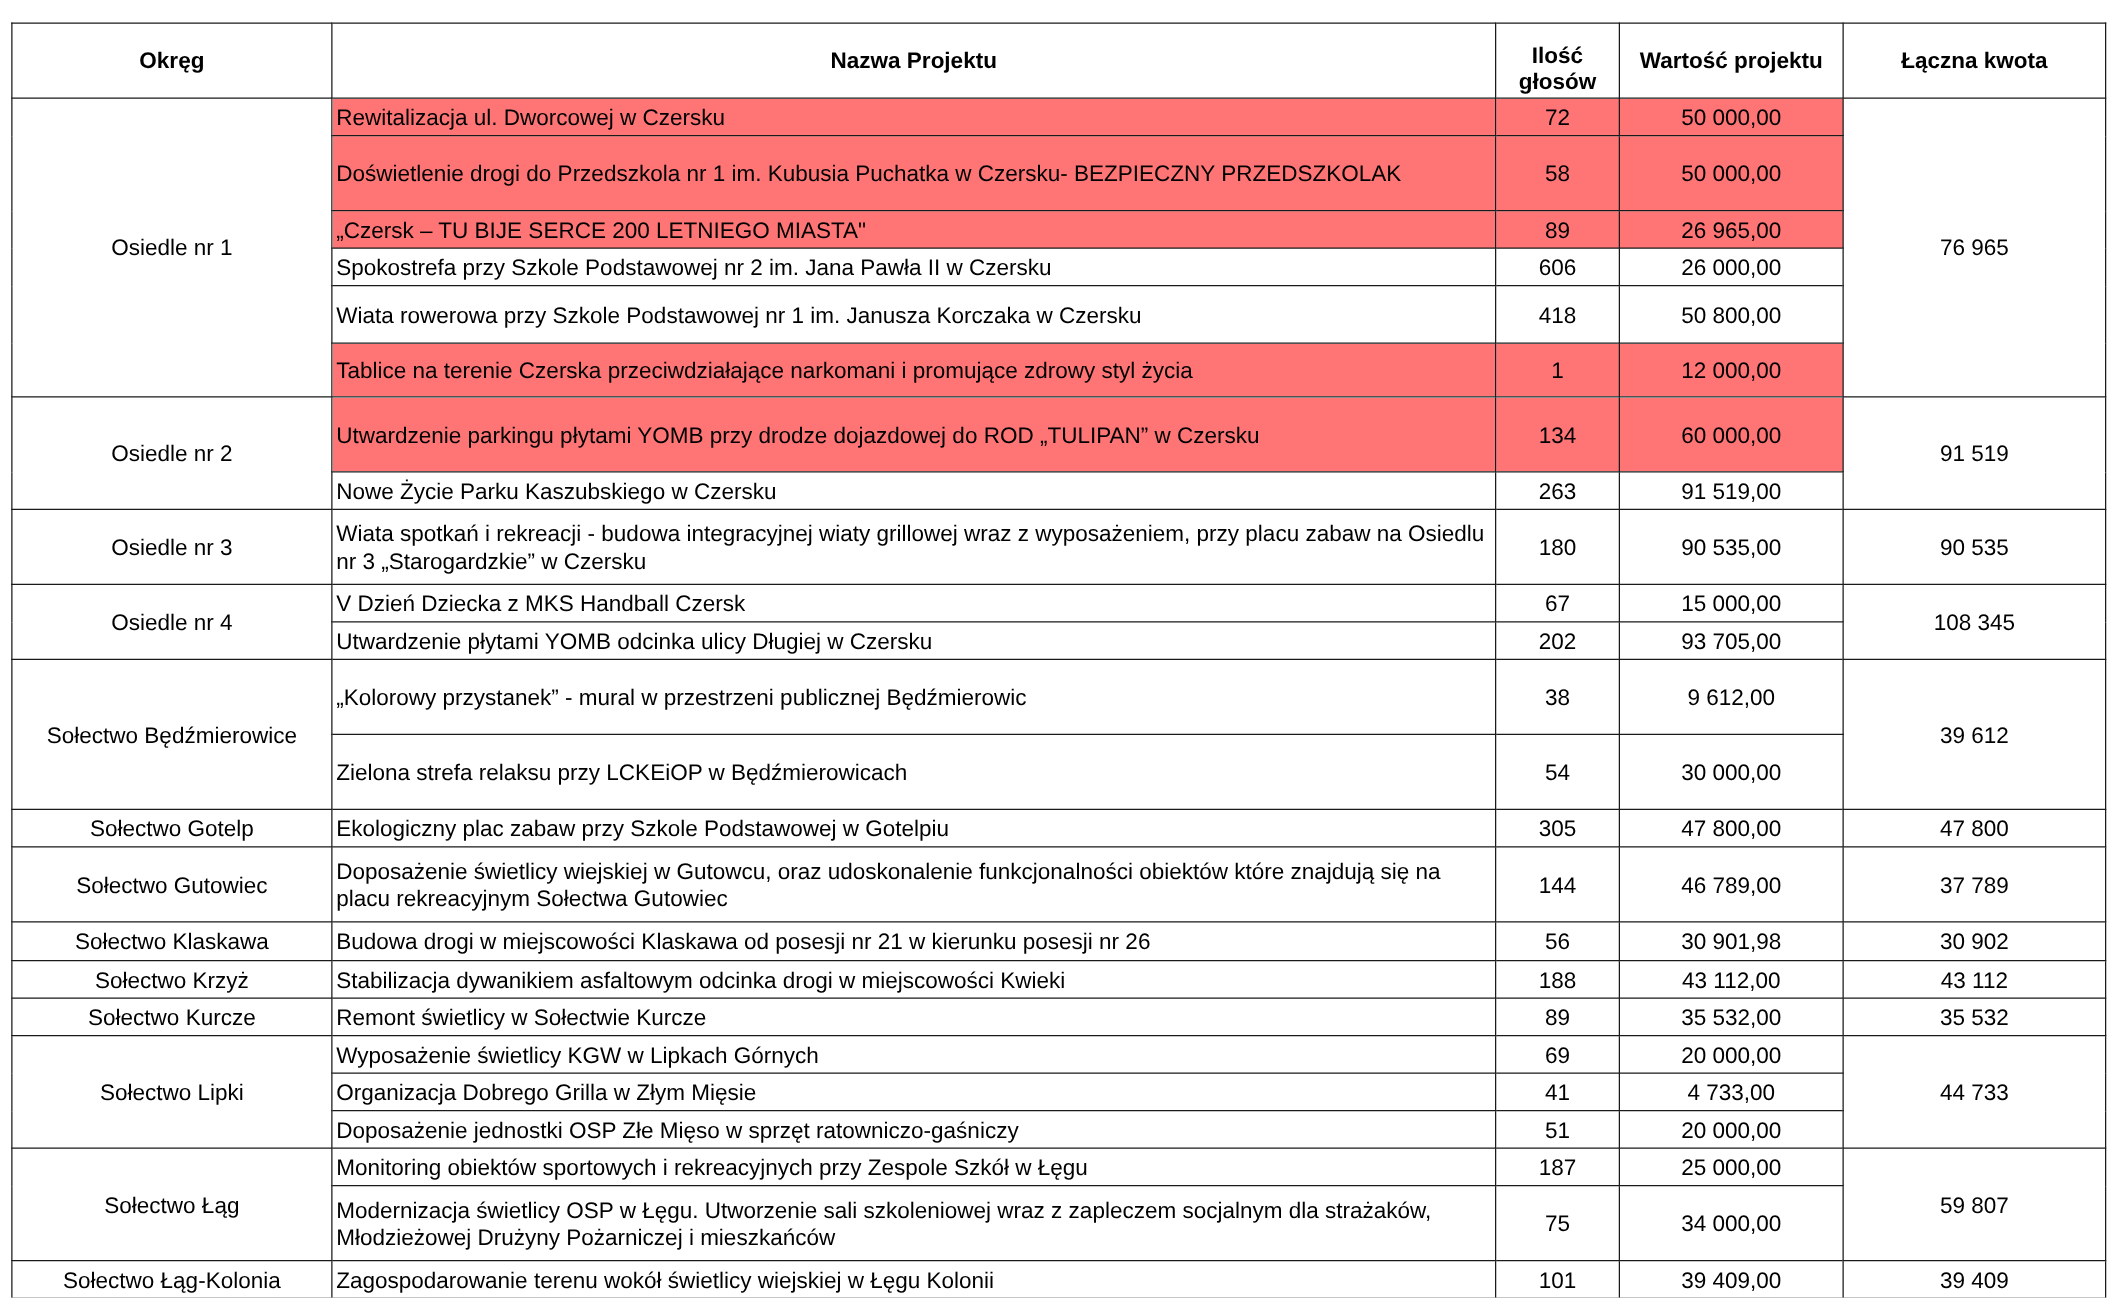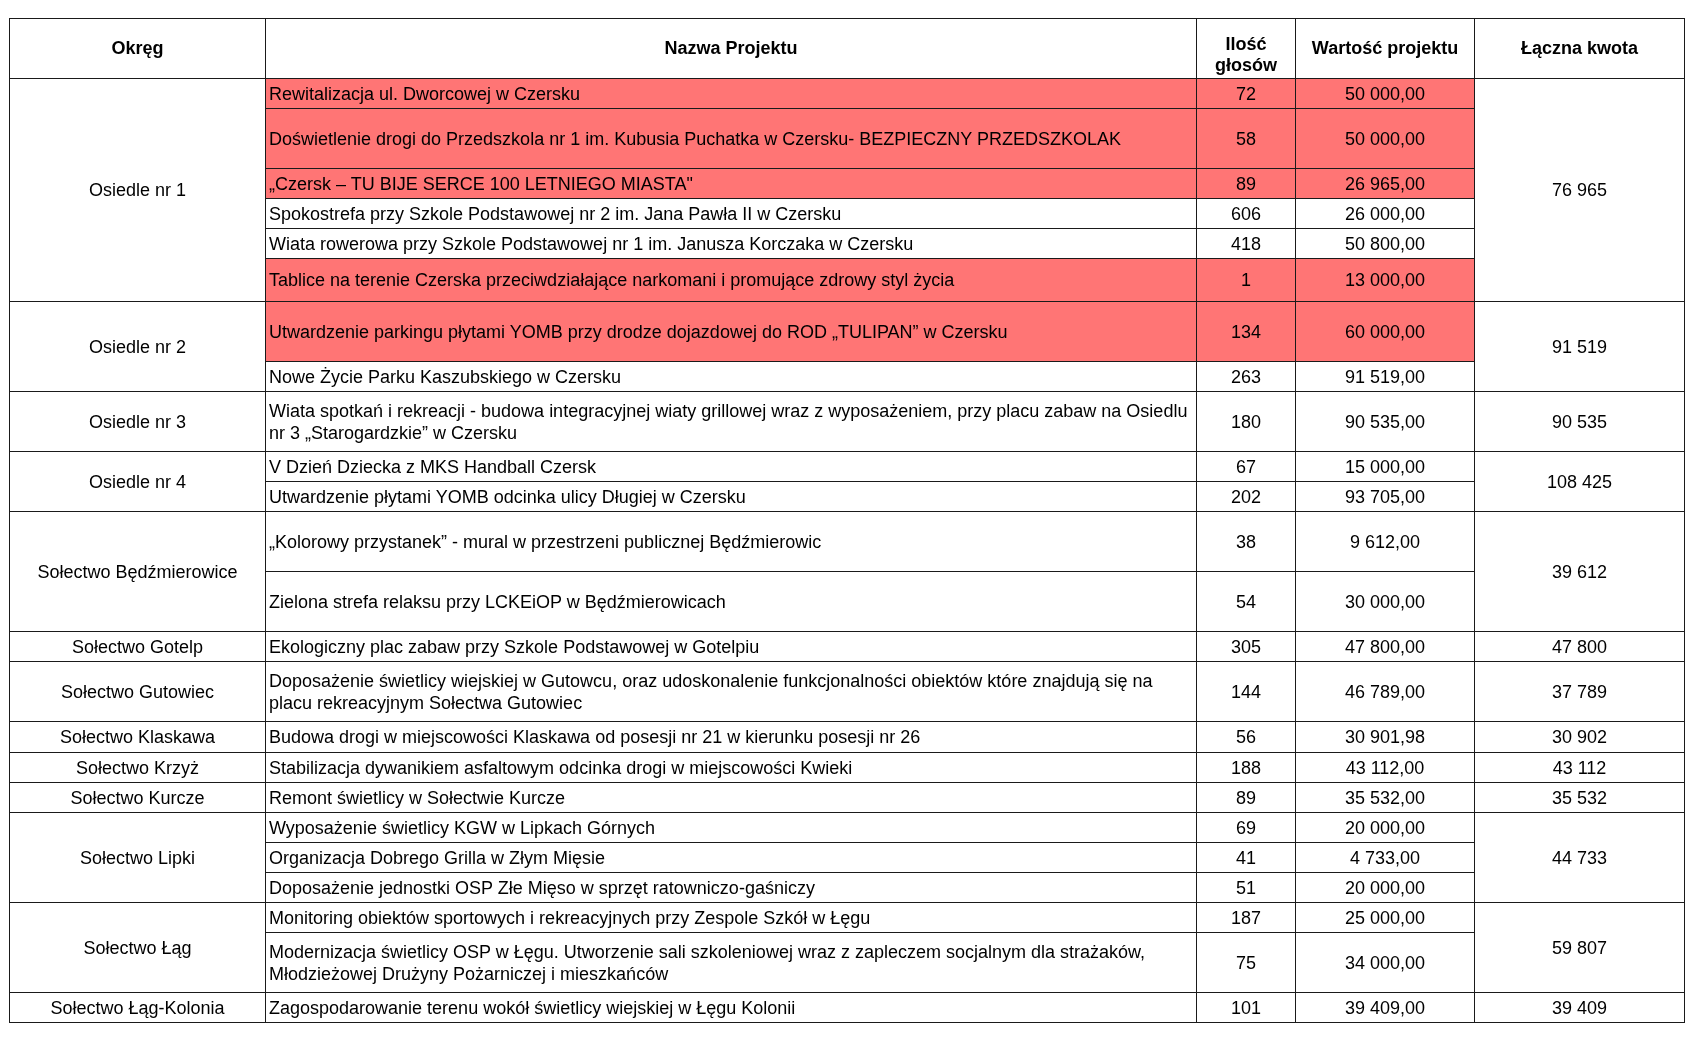--- a/index.html
+++ b/index.html
@@ -55,38 +55,38 @@
         <td class="c-votes hl">72</td>
         <td class="c-value hl">50 000,00</td>
         <td class="c-total" rowspan="6">76 965</td>
       </tr>
       <tr style="height: 60px;">
         <td class="c-name hl">Doświetlenie drogi do Przedszkola nr 1 im. Kubusia Puchatka w Czersku- BEZPIECZNY PRZEDSZKOLAK</td>
         <td class="c-votes hl">58</td>
         <td class="c-value hl">50 000,00</td>
       </tr>
       <tr style="height: 30px;">
-        <td class="c-name hl">„Czersk – TU BIJE SERCE 100 LETNIEGO MIASTA"</td>
+        <td class="c-name hl">„Czersk – TU BIJE SERCE 200 LETNIEGO MIASTA"</td>
         <td class="c-votes hl">89</td>
         <td class="c-value hl">26 965,00</td>
       </tr>
       <tr style="height: 30px;">
         <td class="c-name">Spokostrefa przy Szkole Podstawowej nr 2 im. Jana Pawła II w Czersku</td>
         <td class="c-votes">606</td>
         <td class="c-value">26 000,00</td>
       </tr>
-      <tr style="height: 30px;">
+      <tr style="height: 46px;">
         <td class="c-name">Wiata rowerowa przy Szkole Podstawowej nr 1 im. Janusza Korczaka w Czersku</td>
         <td class="c-votes">418</td>
         <td class="c-value">50 800,00</td>
       </tr>
       <tr style="height: 43px;">
         <td class="c-name hl">Tablice na terenie Czerska przeciwdziałające narkomani i promujące zdrowy styl życia</td>
         <td class="c-votes hl">1</td>
-        <td class="c-value hl">13 000,00</td>
+        <td class="c-value hl">12 000,00</td>
       </tr>
       <tr style="height: 60px;">
         <td class="c-okreg" rowspan="2">Osiedle nr 2</td>
         <td class="c-name hl">Utwardzenie parkingu płytami YOMB przy drodze dojazdowej do ROD „TULIPAN” w Czersku</td>
         <td class="c-votes hl">134</td>
         <td class="c-value hl">60 000,00</td>
         <td class="c-total" rowspan="2">91 519</td>
       </tr>
       <tr style="height: 30px;">
         <td class="c-name">Nowe Życie Parku Kaszubskiego w Czersku</td>
@@ -98,21 +98,21 @@
         <td class="c-name wrap">Wiata spotkań i rekreacji - budowa integracyjnej wiaty grillowej wraz z wyposażeniem, przy placu zabaw na Osiedlu nr 3 „Starogardzkie” w Czersku</td>
         <td class="c-votes">180</td>
         <td class="c-value">90 535,00</td>
         <td class="c-total" rowspan="1">90 535</td>
       </tr>
       <tr style="height: 30px;">
         <td class="c-okreg" rowspan="2">Osiedle nr 4</td>
         <td class="c-name">V Dzień Dziecka z MKS Handball Czersk</td>
         <td class="c-votes">67</td>
         <td class="c-value">15 000,00</td>
-        <td class="c-total" rowspan="2">108 425</td>
+        <td class="c-total" rowspan="2">108 345</td>
       </tr>
       <tr style="height: 30px;">
         <td class="c-name">Utwardzenie płytami YOMB odcinka ulicy Długiej w Czersku</td>
         <td class="c-votes">202</td>
         <td class="c-value">93 705,00</td>
       </tr>
       <tr style="height: 60px;">
         <td class="c-okreg" rowspan="2">Sołectwo Będźmierowice</td>
         <td class="c-name">„Kolorowy przystanek” - mural w przestrzeni publicznej Będźmierowic</td>
         <td class="c-votes">38</td>

